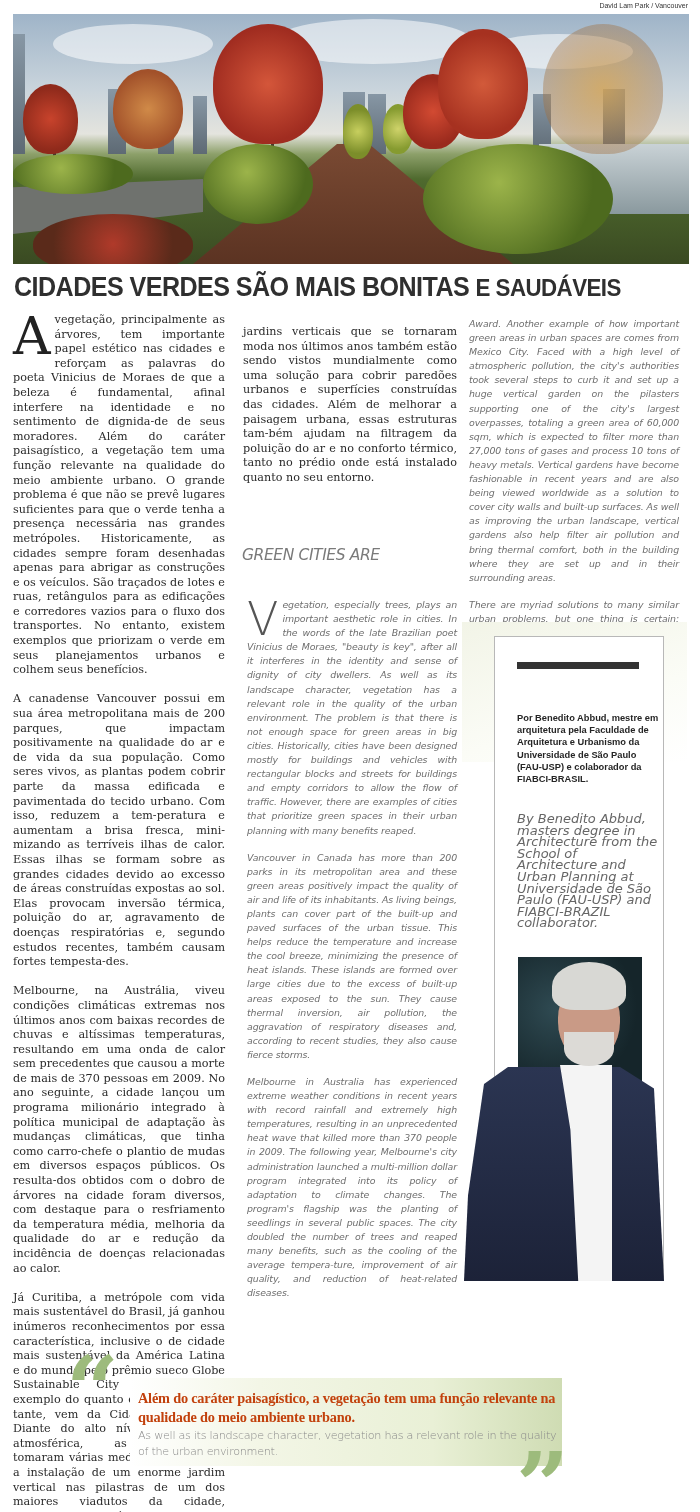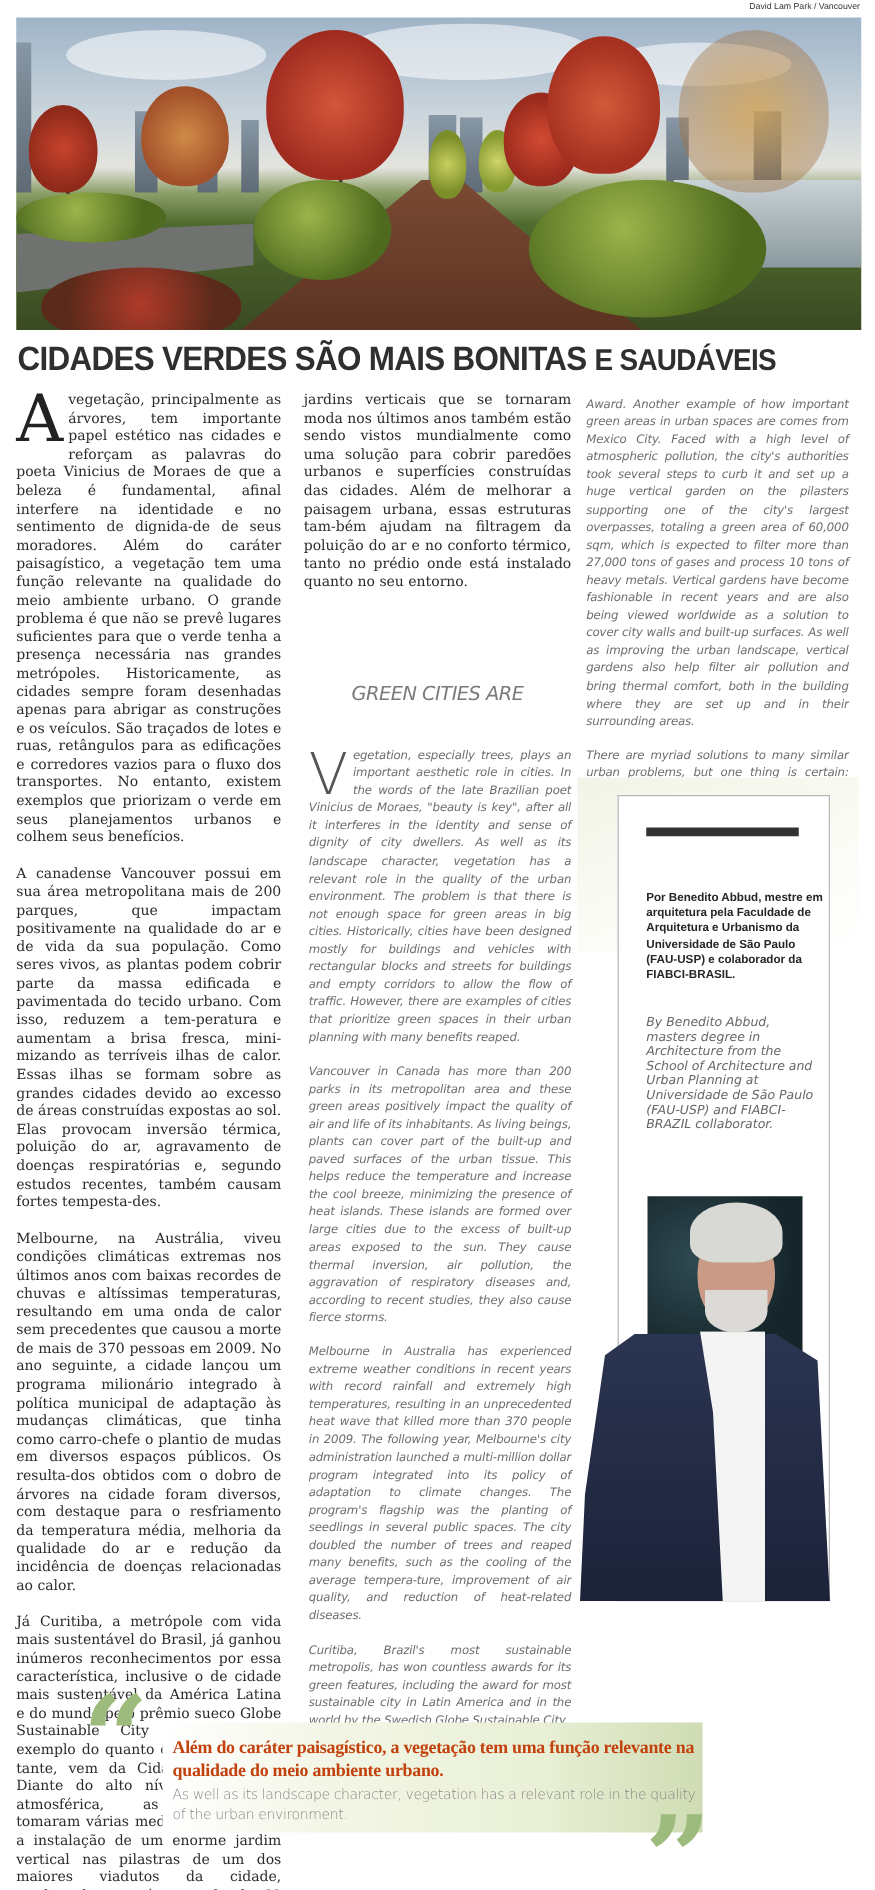--- a/index.html
+++ b/index.html
@@ -42,60 +42,60 @@
   }
   .headline .small { font-size: 24px; }
 
   .col {
     position: absolute; top: 313px;
     font-size: 11.2px; line-height: 14.6px; text-align: justify;
     hyphens: manual;
   }
   .col p { margin-bottom: 14.6px; }
   .col1 { left: 13px; width: 212px; }
-  .col2 { left: 243px; width: 214px; top: 313px; }
+  .col2 { left: 243px; width: 214px; top: 325px; }
   .col3 { left: 469px; width: 210px; top: 317px; }
 
   .dropcap-a {
     float: left; font-family: "DejaVu Serif", serif; font-size: 52px; line-height: 42px;
     margin: 2px 4px 0 0; color: #222;
   }
 
   .en {
     font-family: "DejaVu Sans", sans-serif; font-style: italic; font-weight: 300;
     color: #6e6e6e; font-size: 9.4px; line-height: 14.1px; letter-spacing: -0.1px;
   }
   .en p { margin-bottom: 13px; }
   .dropcap-v {
     float: left; font-family: "DejaVu Sans", sans-serif; font-weight: 200; font-style: normal;
     font-size: 46px; line-height: 38px; color: #555; margin: 2px 4px 0 0;
   }
 
   .en-title {
-    position: absolute; left: 242px; top: 544px; width: 216px; text-align: center;
+    position: absolute; left: 242px; top: 544px; width: 216px; 
     font-family: "DejaVu Sans", sans-serif; font-style: italic; font-weight: 300;
     font-size: 15.5px; line-height: 23px; color: #7a7a7a; letter-spacing: -0.4px;
   }
 
   .bio-bg {
     position: absolute; left: 462px; top: 622px; width: 225px; height: 140px;
     background: linear-gradient(160deg, #f2f4e7, #fbfcf6 60%, #ffffff);
   }
   .bio-box {
     position: absolute; left: 494px; top: 636px; width: 170px; height: 645px;
     border: 1px solid #b8b8b8; background: #ffffff;
   }
   .bio-bar { position: absolute; left: 22px; top: 25px; width: 122px; height: 7px; background: #333; }
   .bio-pt {
     position: absolute; left: 22px; top: 60px; width: 146px;
     font-family: "Liberation Sans", sans-serif; font-weight: 700; font-size: 9.3px; line-height: 12.2px; color: #262626; margin-top: 15px;
   }
   .bio-en {
     position: absolute; left: 22px; top: 176px; width: 142px;
-    font-family: "DejaVu Sans", sans-serif; font-style: italic; font-weight: 300; font-size: 10px; line-height: 11.6px; color: #666;
+    font-family: "DejaVu Sans", sans-serif; font-style: italic; font-weight: 300; font-size: 13px; line-height: 11.6px; color: #666;
   }
 
   .portrait { position: absolute; left: 464px; top: 957px; width: 200px; height: 324px; }
   .portrait .bg { position: absolute; left: 54px; top: 0; width: 124px; height: 130px;
     background: radial-gradient(circle at 30% 40%, #2f4a52, #15252a 70%); }
   .portrait .hair { position: absolute; left: 88px; top: 5px; width: 74px; height: 48px; border-radius: 50% 50% 30% 30%; background: #d8d8d4; }
   .portrait .face { position: absolute; left: 94px; top: 25px; width: 62px; height: 80px; border-radius: 45% 45% 50% 50%; background: #c99a86; }
   .portrait .beard { position: absolute; left: 100px; top: 75px; width: 50px; height: 34px; border-radius: 0 0 50% 50%; background: #dcdad6; }
   .portrait .jacket {
     position: absolute; left: 0; top: 110px; width: 200px; height: 214px;
@@ -180,21 +180,20 @@
 </div>
 
 <div class="en-title">
   <div>GREEN CITIES ARE</div>
 </div>
 
 <div class="col en" style="left:247px;top:598px;width:210px;">
   <p><span class="dropcap-v">V</span><span>egetation, especially trees, plays an important aesthetic role in cities. In the words of the late Brazilian poet Vinicius de Moraes, "beauty is key", after all it interferes in the identity and sense of dignity of city dwellers. As well as its landscape character, vegetation has a relevant role in the quality of the urban environment. The problem is that there is not enough space for green areas in big cities. Historically, cities have been designed mostly for buildings and vehicles with rectangular blocks and streets for buildings and empty corridors to allow the flow of traffic. However, there are examples of cities that prioritize green spaces in their urban planning with many benefits reaped.</span></p>
   <p>Vancouver in Canada has more than 200 parks in its metropolitan area and these green areas positively impact the quality of air and life of its inhabitants. As living beings, plants can cover part of the built-up and paved surfaces of the urban tissue. This helps reduce the temperature and increase the cool breeze, minimizing the presence of heat islands. These islands are formed over large cities due to the excess of built-up areas exposed to the sun. They cause thermal inversion, air pollution, the aggravation of respiratory diseases and, according to recent studies, they also cause fierce storms.</p>
   <p>Melbourne in Australia has experienced extreme weather conditions in recent years with record rainfall and extremely high temperatures, resulting in an unprecedented heat wave that killed more than 370 people in 2009. The following year, Melbourne's city administration launched a multi-million dollar program integrated into its policy of adaptation to climate changes. The program's flagship was the planting of seedlings in several public spaces. The city doubled the number of trees and reaped many benefits, such as the cooling of the average tempera-ture, improvement of air quality, and reduction of heat-related diseases.</p>
-  <p>Curitiba, Brazil's most sustainable metropolis, has won countless awards for its green features, including the award for most sustainable city in Latin America and in the world by the Swedish Globe Sustainable City</p>
 </div>
 
 <div class="col col3 en">
   <p>Award. Another example of how important green areas in urban spaces are comes from Mexico City. Faced with a high level of atmospheric pollution, the city's authorities took several steps to curb it and set up a huge vertical garden on the pilasters supporting one of the city's largest overpasses, totaling a green area of 60,000 sqm, which is expected to filter more than 27,000 tons of gases and process 10 tons of heavy metals. Vertical gardens have become fashionable in recent years and are also being viewed worldwide as a solution to cover city walls and built-up surfaces. As well as improving the urban landscape, vertical gardens also help filter air pollution and bring thermal comfort, both in the building where they are set up and in their surrounding areas.</p>
   <p>There are myriad solutions to many similar urban problems, but one thing is certain: Mother Nature is wise and is present directly or indirectly in all those solutions.</p>
 </div>
 
 <div class="bio-bg"></div>
 <div class="bio-box">
   <div class="bio-bar"></div>

